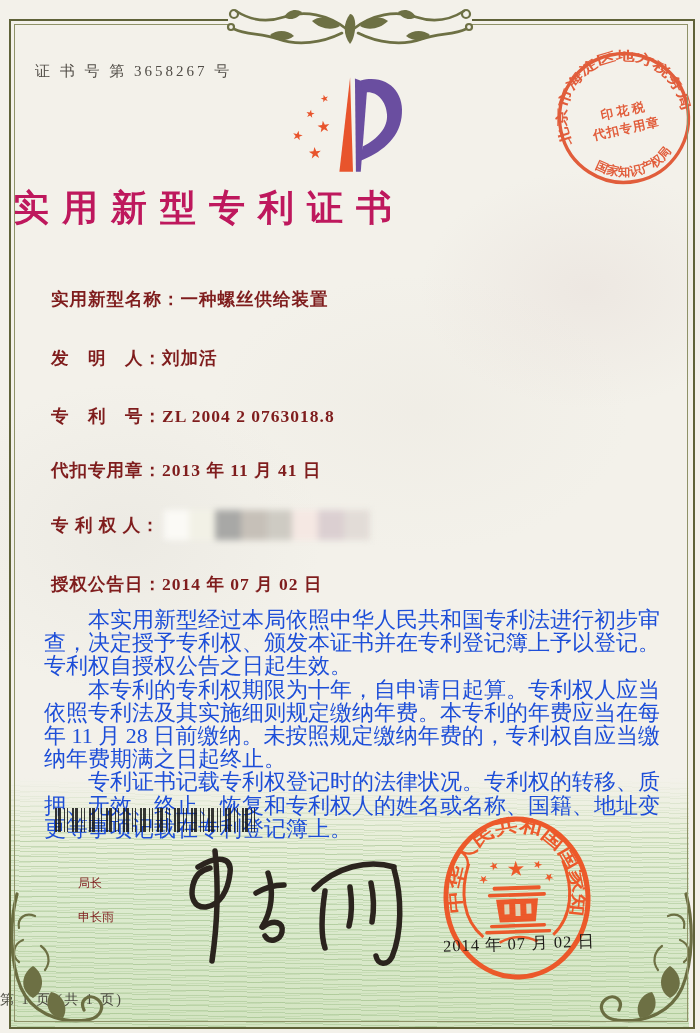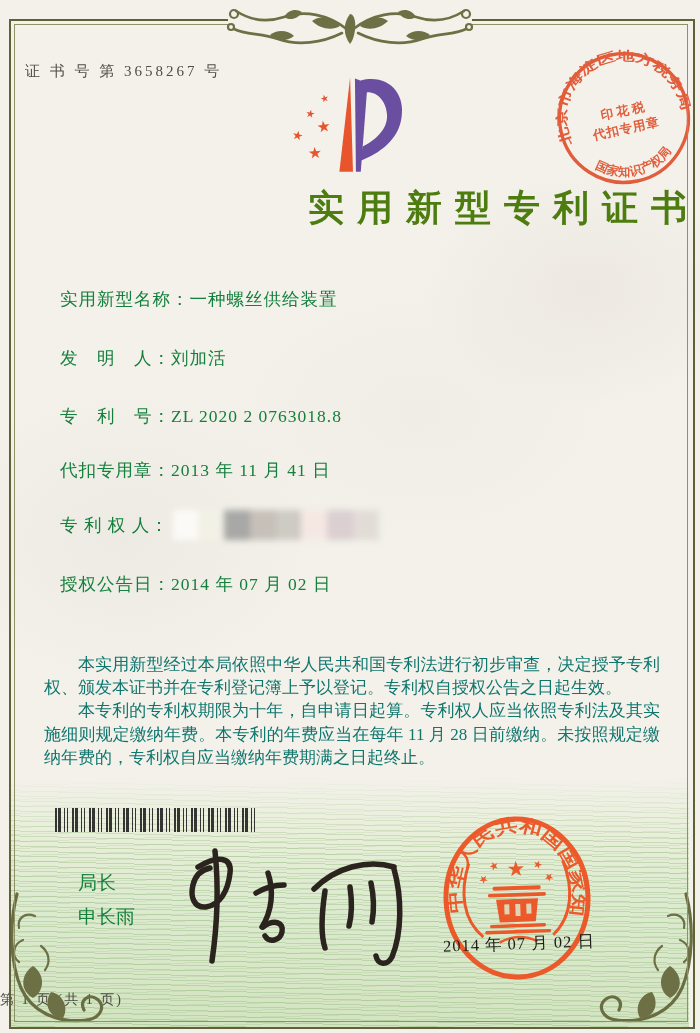--- a/index.html
+++ b/index.html
@@ -27,44 +27,44 @@
     -webkit-mask-image:linear-gradient(180deg, transparent 0, #000 70px);
     mask-image:linear-gradient(180deg, transparent 0, #000 70px);}
   
   .orn-s{fill:none;stroke:#6d7044;stroke-width:2.6;stroke-linecap:round;}
   .orn-s2{fill:none;stroke:#6d7044;stroke-width:2.2;stroke-linecap:round;}
   .orn-s3{fill:none;stroke:#6a6d41;stroke-width:3.2;stroke-linecap:round;}
   .orn-f{fill:#6d7044;}
   .top-orn{left:210px;top:2px;z-index:7;}
   .corner{top:888px;z-index:5;}
   
-  .cert-no{left:25px;top:62px;font-size:15px;letter-spacing:3px;color:#514d47;z-index:4;}
+  .cert-no{left:35px;top:62px;font-size:15px;letter-spacing:3px;color:#514d47;z-index:4;}
   .logo{left:285px;top:72px;z-index:4;}
   .logo .star{fill:var(--logo_orange,#e8542c);}
   .tax-stamp{left:554px;top:48px;z-index:4;transform:rotate(-12deg);opacity:.92;}
   .stamp-ring{fill:none;stroke:var(--stamp,#e0512d);}
   .stamp-t{fill:var(--stamp,#e0512d);font-weight:bold;font-family:"Liberation Serif",serif;}
-  .title{left:0;top:184px;width:700px;text-align:right;font-size:36px;font-weight:600;
-    letter-spacing:13px;text-indent:13px;color:#4d7c0f;z-index:4;}
-  
-  .field{left:60px;font-size:17.5px;color:#15803d;letter-spacing:1px;z-index:4;white-space:nowrap;}
+  .title{left:0;top:184px;width:700px;text-align:left;font-size:36px;font-weight:600;
+    letter-spacing:13px;text-indent:13px;color:#be185d;z-index:4;}
+  
+  .field{left:51px;font-size:17.5px;color:#7f1d1d;letter-spacing:1px;z-index:4;white-space:nowrap;font-weight:bold;}
   .f-name{top:287px;} .f-inv{top:346px;text-align:right;} .f-no{top:404px;} .f-file{top:458px;}
   .f-holder{top:510px;} .f-grant{top:572px;text-align:center;}
   [data-name="patentee-redaction"]{display:inline-flex;width:206px;height:30px;filter:blur(3px);
     vertical-align:-9px;margin-left:4px;}
   [data-name="patentee-redaction"] b{flex:1;display:block;height:100%;}
   
-  .body-text{left:44px;top:608px;width:616px;z-index:4;font-size:17px;line-height:23.2px;
-    color:#0f766e;text-align:justify;margin-top:45px;}
+  .body-text{left:44px;top:608px;width:616px;z-index:4;font-size:22px;line-height:23.2px;
+    color:#1d4ed8;text-align:justify;}
   .body-text p{margin:0;text-indent:2em;}
   
   .barcode{left:55px;top:808px;width:204px;height:24px;z-index:4;opacity:.88;
     background:repeating-linear-gradient(90deg,#1c1c1c 0 2px,transparent 2px 3px,#1c1c1c 3px 6px,transparent 6px 9px,#1c1c1c 9px 10px,transparent 10px 12px,#1c1c1c 12px 13px,transparent 13px 17px);}
   .director{left:78px;top:866px;z-index:4;font-family:"Liberation Sans","DejaVu Sans",sans-serif;
-    font-size:19px;line-height:34px;color:#15803d;font-weight:500;}
+    font-size:12px;line-height:34px;color:#7f1d1d;font-weight:500;}
   .signature{left:168px;top:845px;z-index:4;}
   .sig{stroke:#2b241e;stroke-width:5.5;fill:none;stroke-linecap:round;stroke-linejoin:round;}
   .seal{left:436px;top:812px;z-index:4;transform:rotate(-2deg);opacity:.93;}
   .seal-ring{fill:none;stroke:var(--seal,#ee4f1f);}
   .seal-t{fill:var(--seal,#ee4f1f);font-weight:bold;font-family:"Liberation Serif",serif;}
   .seal-f{fill:var(--seal,#ee4f1f);}
   .seal-s{stroke:var(--seal,#ee4f1f);fill:none;}
   .seal-date{left:433px;top:933px;width:172px;text-align:center;font-size:16.5px;color:#1f1d1a;
     letter-spacing:1px;z-index:5;transform:rotate(-2deg);}
   .page-info{left:0;top:991px;width:700px;font-size:14px;
@@ -120,37 +120,38 @@
     <textPath href="#tpBot" startOffset="3" textLength="92" lengthAdjust="spacingAndGlyphs" data-name="stamp-ring-text-bottom">国家知识产权局</textPath>
   </text>
   <text class="stamp-t" x="75" y="72" font-size="13.5" text-anchor="middle" data-name="stamp-center-line1">印 花 税</text>
   <text class="stamp-t" x="75" y="91" font-size="13.5" text-anchor="middle" letter-spacing="1" data-name="stamp-center-line2">代扣专用章</text>
 </svg>
 
 <div class="abs title" data-name="certificate-title">实用新型专利证书</div>
 
 <div class="abs field f-name" data-name="field-utility-model-name"><span data-name="field-label">实用新型名称：</span><span data-name="field-value">一种螺丝供给装置</span></div>
 <div class="abs field f-inv" data-name="field-inventor"><span data-name="field-label">发　明　人：</span><span data-name="field-value">刘加活</span></div>
-<div class="abs field f-no" data-name="field-patent-number"><span data-name="field-label">专　利　号：</span><span data-name="field-value">ZL 2020 2 0763018.8</span></div>
+<div class="abs field f-no" data-name="field-patent-number"><span data-name="field-label">专　利　号：</span><span data-name="field-value">ZL 2004 2 0763018.8</span></div>
 <div class="abs field f-file" data-name="field-filing-date"><span data-name="field-label">代扣专用章：</span><span data-name="field-value">2013 年 11 月 41 日</span></div>
 <div class="abs field f-holder" data-name="field-patentee"><span data-name="field-label">专 利 权 人：</span><span data-name="patentee-redaction">
       <b style="background: rgb(251, 250, 246);"></b>
       <b style="background: rgb(242, 241, 230);"></b>
       <b style="background: rgb(168, 168, 166);"></b>
       <b style="background: rgb(198, 192, 184);"></b>
       <b style="background: rgb(206, 203, 195);"></b>
       <b style="background: rgb(245, 232, 227);"></b>
       <b style="background: rgb(219, 207, 209);"></b>
       <b style="background: rgb(226, 220, 215);"></b>
     </span></div>
 <div class="abs field f-grant" data-name="field-grant-date"><span data-name="field-label">授权公告日：</span><span data-name="field-value">2014 年 07 月 02 日</span></div>
 
 <div class="abs body-text" data-name="legal-text">
   <p data-name="paragraph-grant">本实用新型经过本局依照中华人民共和国专利法进行初步审查，决定授予专利权、颁发本证书并在专利登记簿上予以登记。专利权自授权公告之日起生效。</p>
   <p data-name="paragraph-term-fees">本专利的专利权期限为十年，自申请日起算。专利权人应当依照专利法及其实施细则规定缴纳年费。本专利的年费应当在每年 11 月 28 日前缴纳。未按照规定缴纳年费的，专利权自应当缴纳年费期满之日起终止。</p>
+  <p data-name="paragraph-register">专利证书记载专利权登记时的法律状况。专利权的转移、质押、无效、终止、恢复和专利权人的姓名或名称、国籍、地址变更等事项记载在专利登记簿上。</p>
 </div>
 
 <div class="abs barcode" data-name="barcode"></div>
 
 <div class="abs director" data-name="director-block">
   <div data-name="director-title">局长</div>
   <div data-name="director-name">申长雨</div>
 </div>
 
 <svg class="abs signature" width="245" height="125" viewBox="0 0 245 125" data-name="director-signature">

